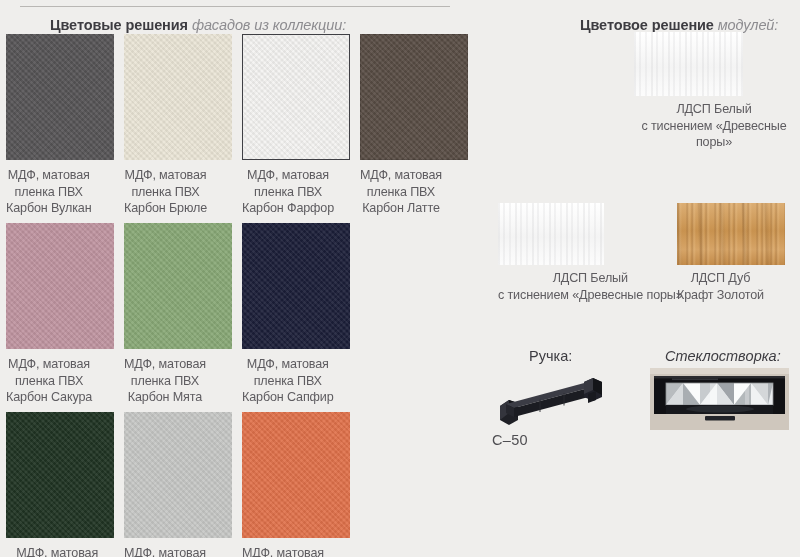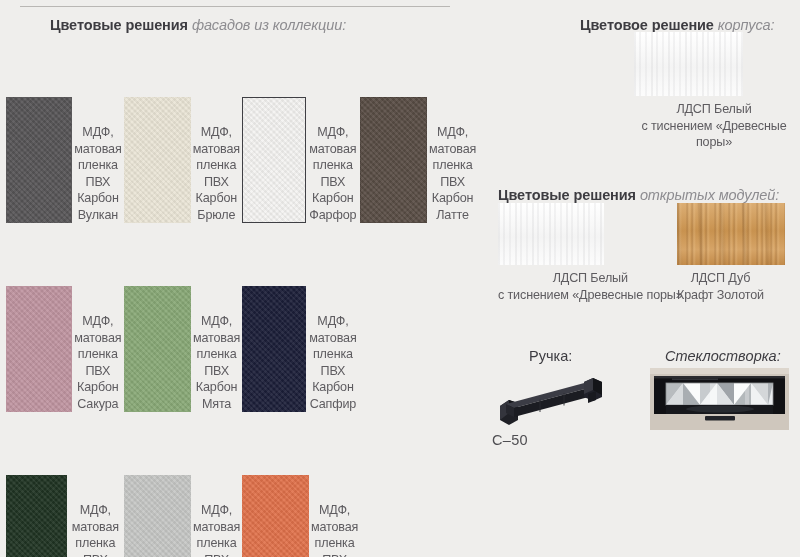--- a/index.html
+++ b/index.html
@@ -86,22 +86,22 @@
     left: 6px;
     top: 34px;
     width: 470px;
     display: grid;
     grid-template-columns: repeat(4, 118px);
     grid-auto-rows: 189px;
   }
   .facade-cell {
     width: 118px;
     display: flex;
-    flex-direction: row;
-    align-items: flex-end;
+    flex-direction: column;
+    align-items: flex-start;
   }
   .swatch {
     width: 108px;
     height: 126px;
     position: relative;
     background-image:
       repeating-linear-gradient(45deg, rgba(255,255,255,0.055) 0 2px, rgba(0,0,0,0.045) 2px 4px),
       repeating-linear-gradient(-45deg, rgba(255,255,255,0.04) 0 2px, rgba(0,0,0,0.03) 2px 4px);
   }
   .swatch.bordered {
@@ -275,32 +275,29 @@
     <div class="facade-cell">
       <div class="swatch" style="background-color: rgb(224, 113, 74);"></div>
       <div class="swatch-label">МДФ, матовая
 пленка ПВХ
 Карбон Манго</div>
     </div>
     <div class="facade-cell"></div>
   </div>
 
   <div class="heading" id="corpus-heading">
-    <span class="bold">Цветовое решение </span><span class="ital">корпуса:</span>
+    <span class="bold">Цветовое решение </span><span class="ital">модулей:</span>
   </div>
 
   <div class="mat-tile" id="corpus-tile">
     <div class="mat-img white-wood" id="corpus-img"></div>
     <div class="mat-label">ЛДСП Белый
 с тиснением «Древесные поры»</div>
   </div>
 
-  <div class="heading" id="openmod-heading">
-    <span class="bold">Цветовые решения </span><span class="ital">открытых модулей:</span>
-  </div>
 
   <div class="mat-tile" id="openwhite-tile">
     <div class="mat-img white-wood" id="openwhite-img"></div>
     <div class="mat-label">ЛДСП Белый
 с тиснением «Древесные поры»</div>
   </div>
 
   <div class="mat-tile" id="openoak-tile">
     <div class="mat-img oak-wood" id="openoak-img"></div>
     <div class="mat-label">ЛДСП Дуб

